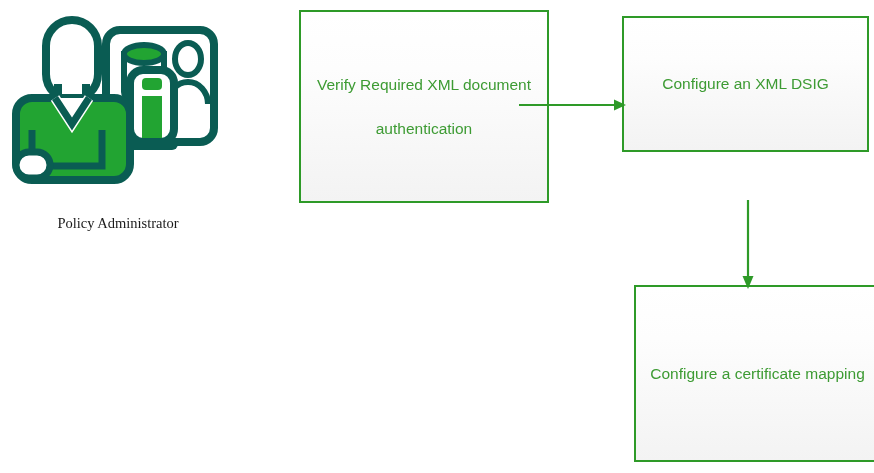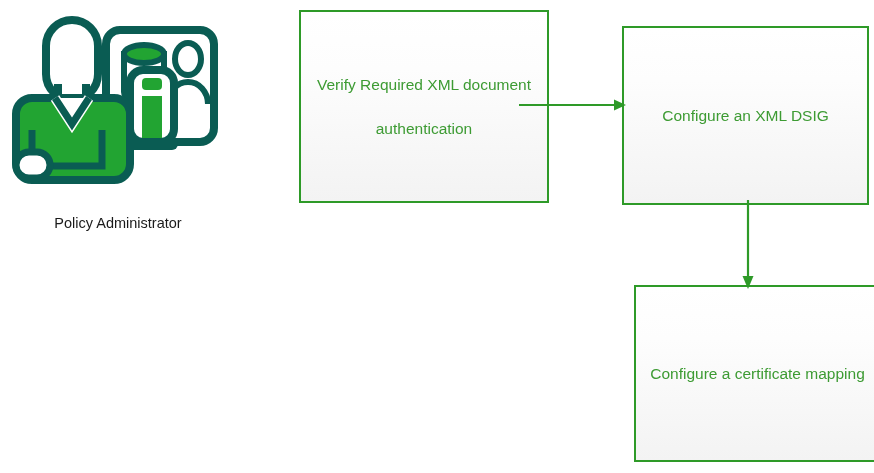--- a/index.html
+++ b/index.html
@@ -33,21 +33,21 @@
     height: 190px;
   }
   #actor-label {
     position: absolute;
     left: 0;
     top: 203px;
     width: 220px;
     text-align: center;
     font-size: 14.5px;
     color: #1a1a1a;
-    font-family: Liberation Sans, sans-serif;
+    font-family: Liberation Serif, serif;
     white-space: nowrap;
   }
   
   .proc-box {
     position: absolute;
     box-sizing: border-box;
     border: 2px solid #2e9a28;
     background: linear-gradient(to bottom, #ffffff 0%, #fdfdfd 30%, #f3f3f3 100%);
     display: flex;
     align-items: center;
@@ -55,21 +55,21 @@
   }
   .proc-text {
     text-align: center;
     font-size: 15.5px;
     line-height: 1.42;
     color: #3d9b33;
     font-family: "Liberation Sans", sans-serif;
     padding: 0 6px;
   }
   #box-verify-xml  { left: 271px; top: 10px;  width: 250px; height: 193px; margin-left: 28px; }
-  #box-configure-scheme { left: 622px; top: 26px;  width: 247px; height: 179px; }
+  #box-configure-scheme { left: 622px; top: 16px;  width: 247px; height: 136px; }
   #box-certificate-mapping { left: 634px; top: 285px; width: 247px; height: 177px; }
   
   .connector {
     position: absolute;
     overflow: visible;
   }
   #connector-verify-to-scheme { left: 519px; top: 88px; width: 108px; height: 34px; }
   #connector-scheme-to-mapping { left: 730px; top: 200px; width: 38px; height: 90px; }
 </style>
 </head>

